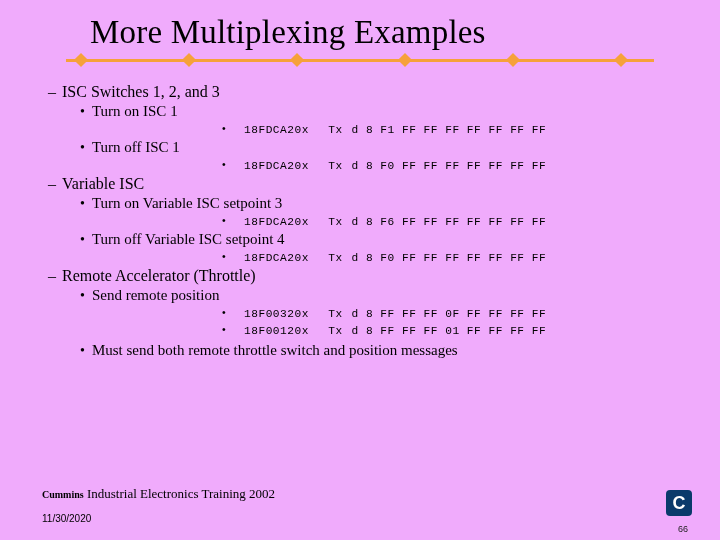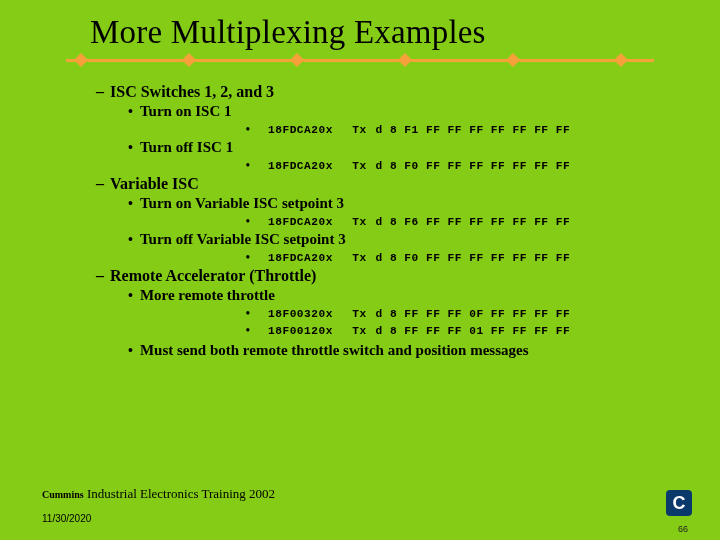--- a/index.html
+++ b/index.html
@@ -1,23 +1,23 @@
 <!DOCTYPE html>
 <html><head>
 <meta charset="utf-8">
 <style>
   * { box-sizing: border-box; margin: 0; padding: 0; }
   html, body { width: 720px; height: 540px; font-family: "Times New Roman", Times, serif; background: #fff; color: #000; }
-  .slide { width: 720px; height: 540px; background: #84cc16; position: relative; }
+  .slide { width: 720px; height: 540px; background: #f0abfc; position: relative; }
   .header { padding: 14px 0 0 90px; }
   .title { font-size: 33px; font-weight: normal; letter-spacing: 0.2px; }
   .rule { margin: 4px 66px 0 66px; height: 10px; position: relative; }
   .rule-line { position: absolute; top: 4px; left: 0; right: 0; height: 3px; background: #f6a13a; }
   .diamond { position: absolute; width: 10px; height: 10px; background: #f6a13a; transform: rotate(45deg); top: 0; }
-  .content { padding: 16px 60px 0 100px; font-size: 15px; font-weight: bold; }
+  .content { padding: 16px 60px 0 52px; font-size: 15px; }
   .lvl1 { margin: 2px 0 1px -4px; font-size: 16px; }
   .lvl1 .dash { display: inline-block; width: 14px; }
   .lvl2 { margin: 2px 0 0 28px; font-size: 15px; }
   .lvl2::before { content: "•"; margin-right: 7px; font-size: 14px; }
   .lvl3 { margin: 2px 0 2px 56px; font-size: 11.2px; font-family: "Courier New", Courier, monospace; letter-spacing: 0.5px; text-align: center; }
   .lvl3::before { content: "•"; font-family: "Times New Roman", serif; margin-right: 7px; font-size: 12px; }
   .lvl2txt { margin: 4px 0 2px 28px; font-size: 15px; }
   .lvl2txt::before { content: "•"; margin-right: 7px; font-size: 14px; }
   .footer { position: absolute; left: 42px; bottom: 20px; right: 28px; height: 34px; }
   .footer-brand { font-size: 13px; }
@@ -54,25 +54,25 @@
 
     <div class="lvl1"><span class="dash">–</span><span>ISC Switches 1, 2, and 3</span></div>
       <div class="lvl2"><span>Turn on ISC 1</span></div>
         <div class="lvl3"><span class="seg id">18FDCA20x</span><span class="seg dir">Tx</span><span>d 8 F1 FF FF FF FF FF FF FF</span></div>
       <div class="lvl2"><span>Turn off ISC 1</span></div>
         <div class="lvl3"><span class="seg id">18FDCA20x</span><span class="seg dir">Tx</span><span>d 8 F0 FF FF FF FF FF FF FF</span></div>
 
     <div class="lvl1"><span class="dash">–</span><span>Variable ISC</span></div>
       <div class="lvl2"><span>Turn on Variable ISC setpoint 3</span></div>
         <div class="lvl3"><span class="seg id">18FDCA20x</span><span class="seg dir">Tx</span><span>d 8 F6 FF FF FF FF FF FF FF</span></div>
-      <div class="lvl2"><span>Turn off Variable ISC setpoint 3</span></div>
+      <div class="lvl2"><span>Turn off Variable ISC setpoint 4</span></div>
         <div class="lvl3"><span class="seg id">18FDCA20x</span><span class="seg dir">Tx</span><span>d 8 F0 FF FF FF FF FF FF FF</span></div>
 
     <div class="lvl1"><span class="dash">–</span><span>Remote Accelerator (Throttle)</span></div>
-      <div class="lvl2"><span>More remote throttle</span></div>
+      <div class="lvl2"><span>Send remote position</span></div>
         <div class="lvl3"><span class="seg id">18F00320x</span><span class="seg dir">Tx</span><span>d 8 FF FF FF 0F FF FF FF FF</span></div>
         <div class="lvl3"><span class="seg id">18F00120x</span><span class="seg dir">Tx</span><span>d 8 FF FF FF 01 FF FF FF FF</span></div>
       <div class="lvl2txt"><span>Must send both remote throttle switch and position messages</span></div>
   </div>
 
   <div class="footer">
     <div class="footer-brand"><b>Cummins</b><span> Industrial Electronics Training  2002</span></div>
     <div class="footer-date">11/30/2020</div>
     <div class="logo">
         <span class="logo-c">C</span>

